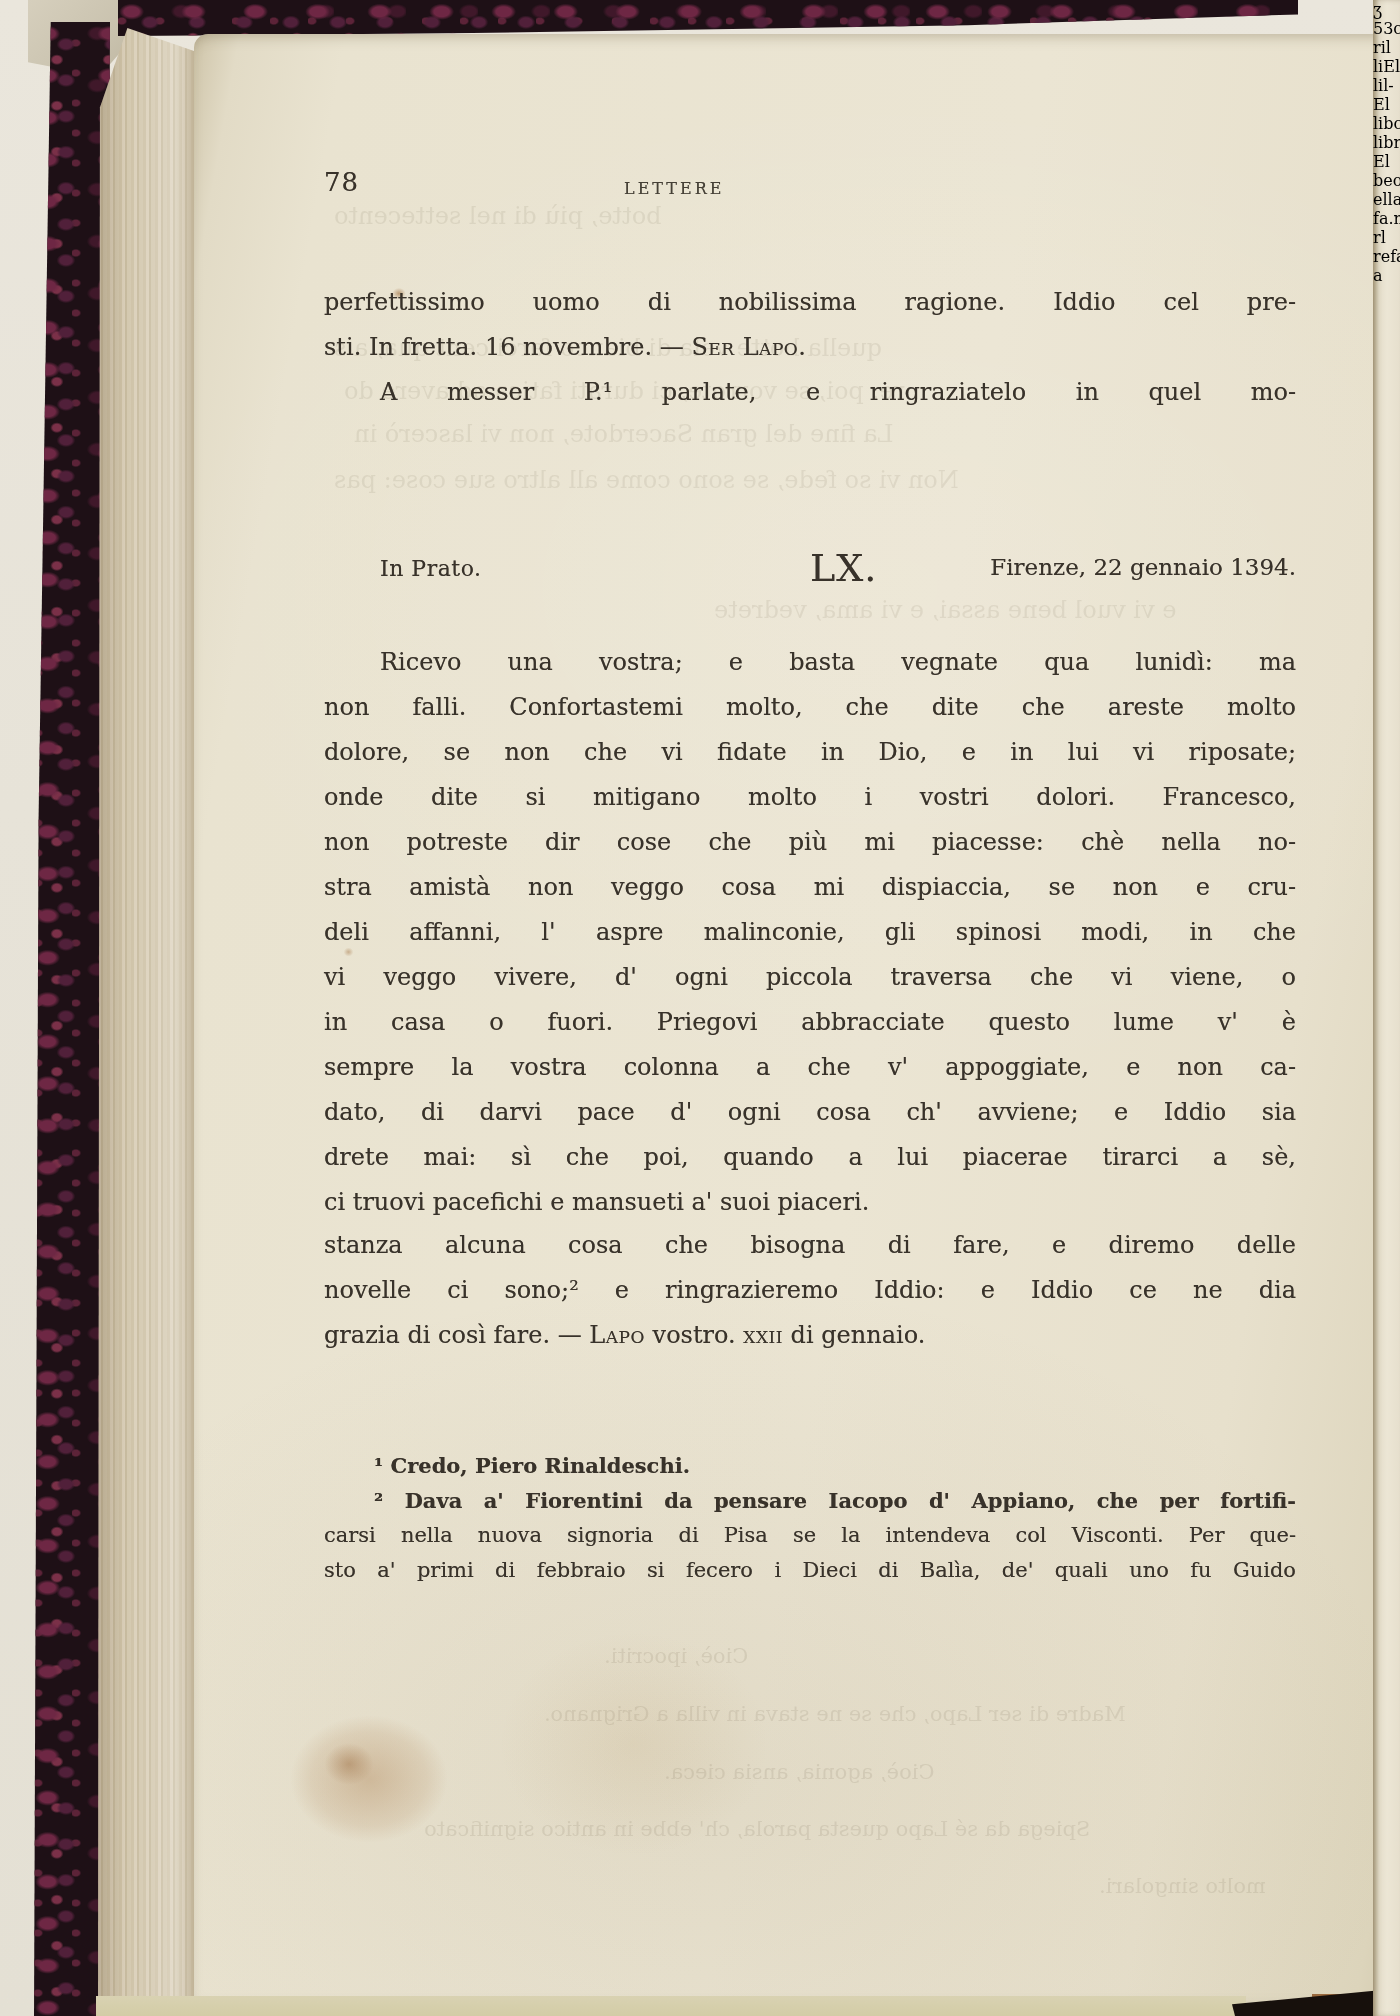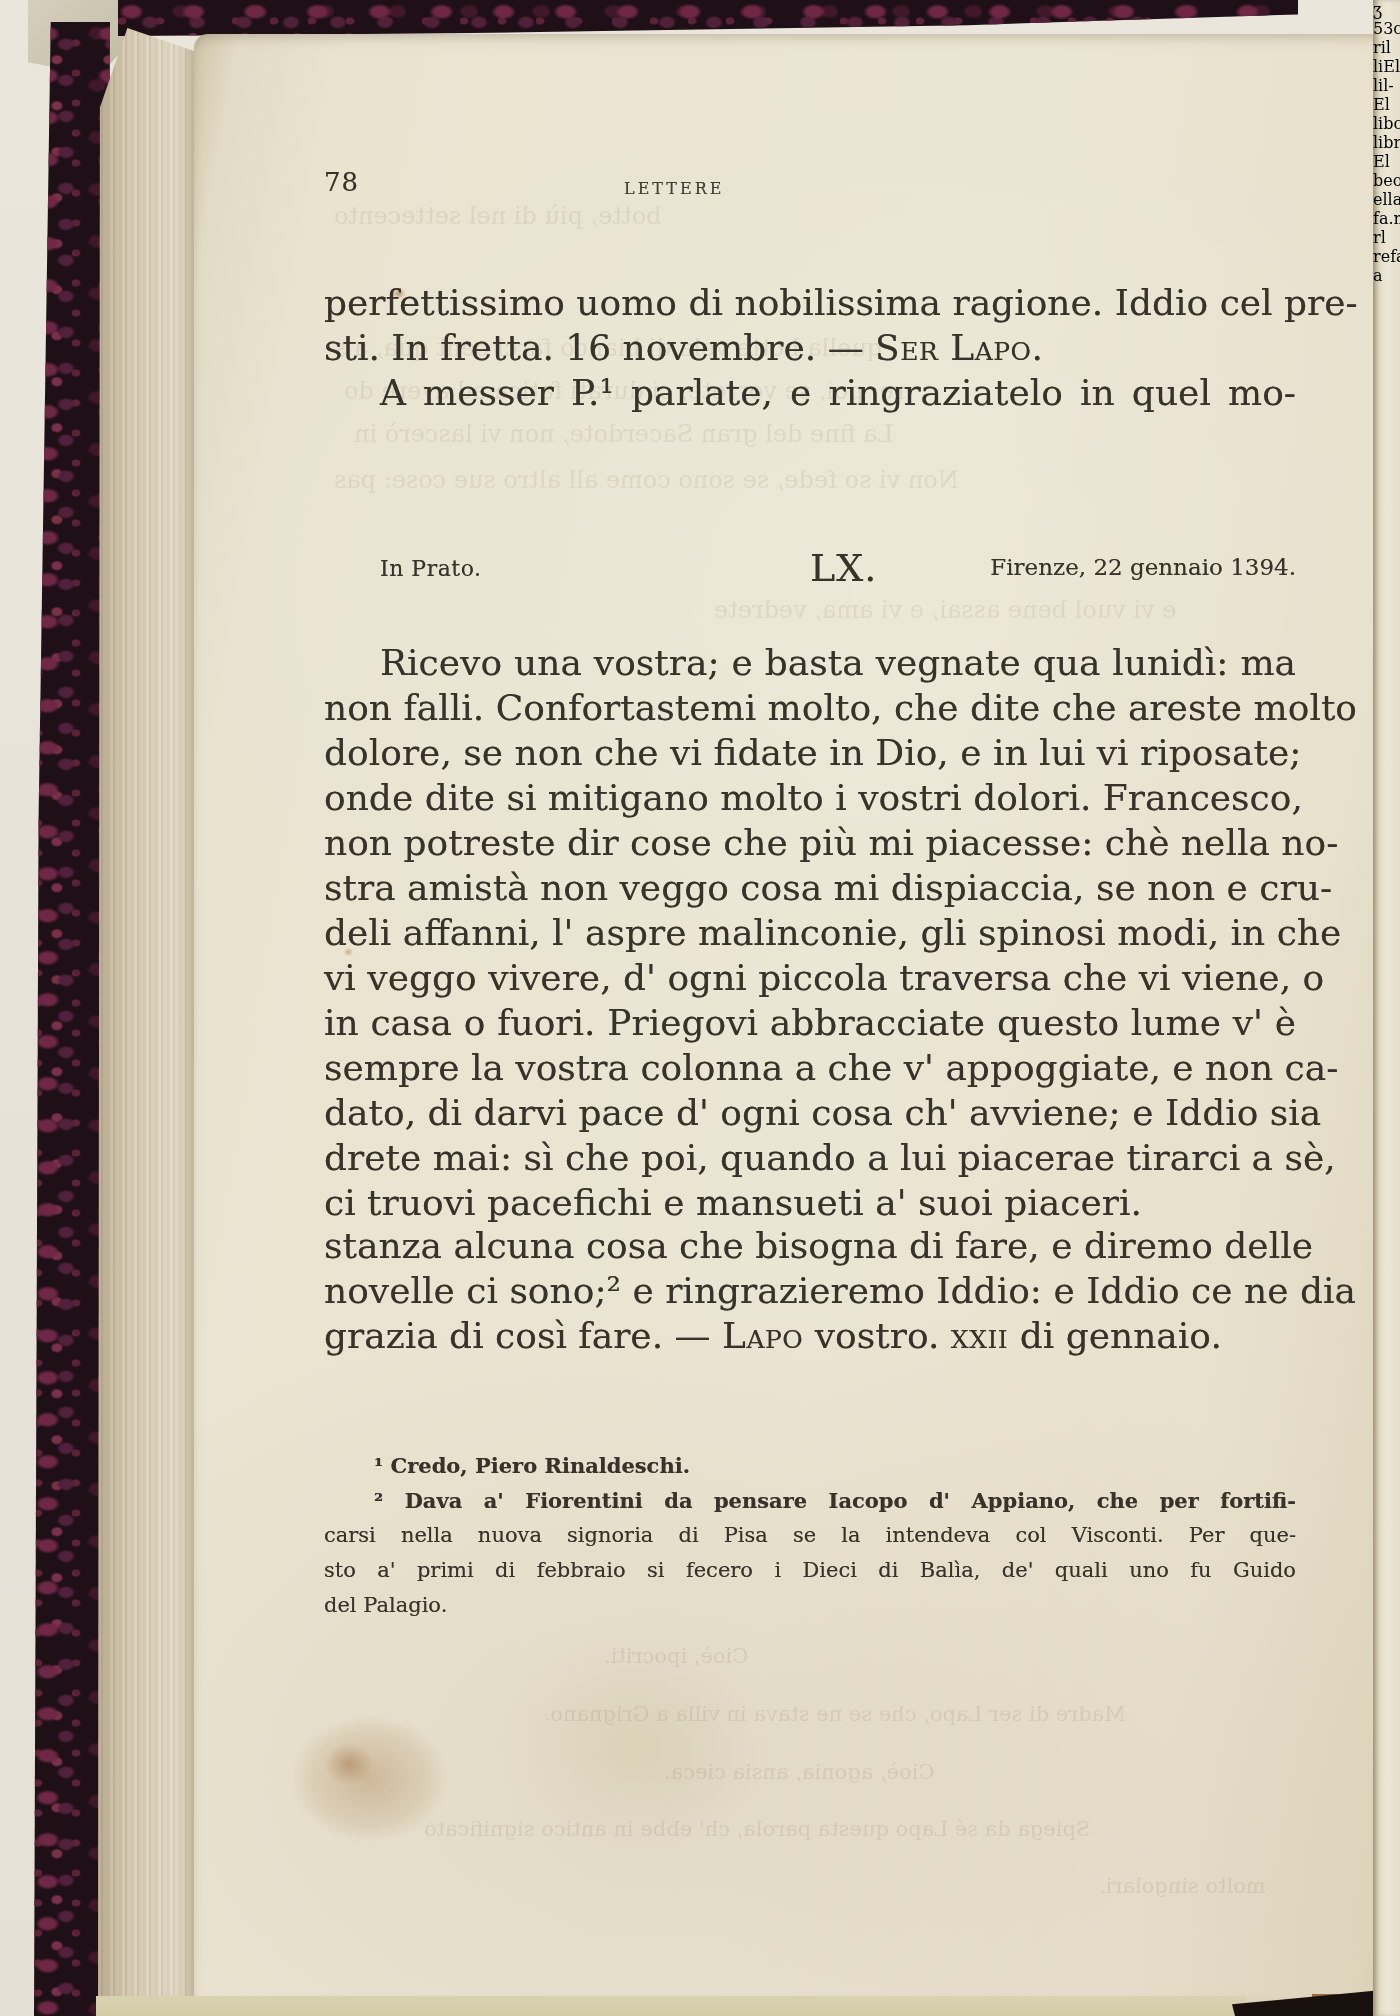--- a/index.html
+++ b/index.html
@@ -55,21 +55,21 @@
     background:radial-gradient(closest-side,rgba(150,95,40,.4),rgba(150,95,40,0) 75%);}
   .stain-e{left:260px;top:1560px;width:360px;height:300px;border-radius:50%;
     background:radial-gradient(closest-side,rgba(165,125,60,.10),rgba(165,125,60,0) 75%);}
   
   .printed{color:#38322a;text-shadow:0 0 .6px rgba(56,50,42,.55);}
   .header-row{position:absolute;left:130px;top:131px;width:972px;height:34px;}
   .pagenum{position:absolute;left:0;top:2px;font-size:26px;letter-spacing:1px;}
   .running-title{position:absolute;left:300px;top:14px;width:220px;text-align:left;
     font-size:16px;letter-spacing:3px;color:#454036;}
   .textblock{position:absolute;left:130px;width:972px;}
-  .tline{width:100%;height:45px;line-height:45px;font-size:36px;
+  .tline{width:100%;height:45px;line-height:45px;font-size:24px;
     text-align:justify;text-align-last:justify;white-space:nowrap;}
   .tline.nojust{text-align-last:left;}
   .tline.indent{padding-left:56px;width:916px;}
   .fn .tline{height:35px;line-height:35px;font-size:21px;}
   .fn .tline.indent{padding-left:50px;width:922px;font-weight:bold;}
   .sc{font-variant:small-caps;letter-spacing:.5px;}
   .heading-row{position:absolute;left:130px;top:512px;width:972px;height:42px;}
   .place{position:absolute;left:56px;top:10px;font-size:22px;letter-spacing:.5px;}
   .letter-number{position:absolute;left:486px;top:0;font-size:38px;letter-spacing:1px;}
   .dateline{position:absolute;right:0;top:8px;font-size:23px;}
@@ -148,21 +148,20 @@
         <div class="tline"><span>stanza alcuna cosa che bisogna di fare, e diremo delle</span></div>
         <div class="tline"><span>novelle ci sono;² e ringrazieremo Iddio: e Iddio ce ne dia</span></div>
         <div class="tline nojust"><span>grazia di così fare. — </span><span class="sc">Lapo</span><span> vostro. </span><span class="sc">xxii</span><span> di gennaio.</span></div>
       </div>
 
     <div class="textblock printed fn" style="top:1414px">
         <div class="tline indent nojust"><span>¹ Credo, Piero Rinaldeschi.</span></div>
         <div class="tline indent"><span>² Dava a' Fiorentini da pensare Iacopo d' Appiano, che per fortifi-</span></div>
         <div class="tline"><span>carsi nella nuova signoria di Pisa se la intendeva col Visconti. Per que-</span></div>
         <div class="tline"><span>sto a' primi di febbraio si fecero i Dieci di Balìa, de' quali uno fu Guido</span></div>
-        <div class="tline nojust"><span>del Palagio.</span></div>
       </div>
   </div>
 
   <div class="bottom-edge"></div>
   <div class="bottom-wood"></div>
   <div class="bottom-dark"></div>
 
   <div class="facing-sliver"><span style="top: 368px;">ʒ 53</span><span style="top: 690px;">che r</span><span style="top: 718px;">il li</span><span style="top: 745px;">El lil</span><span style="top: 772px;">-El lib</span><span style="top: 890px;">colui</span><span style="top: 950px;">Il libr</span><span style="top: 1010px;">-El be</span><span style="top: 1068px;">o ella</span><span style="top: 1178px;">a fa.</span><span style="top: 1262px;">mi r</span><span style="top: 1300px;">l re</span><span style="top: 1332px;">faret</span><span style="top: 1395px;">on a</span></div>
 </div>
 

